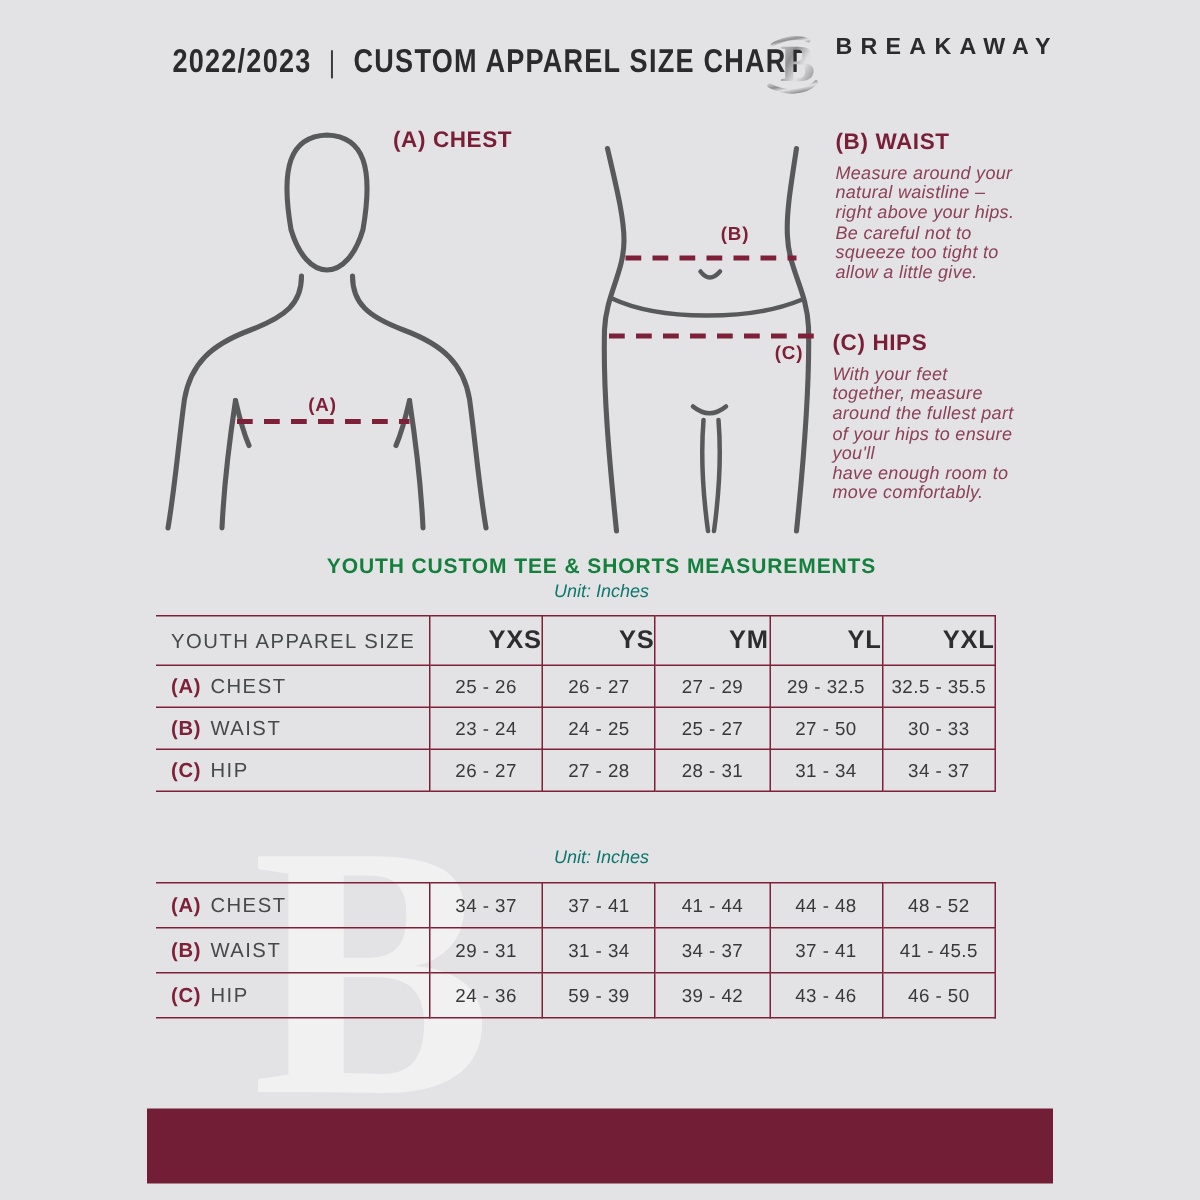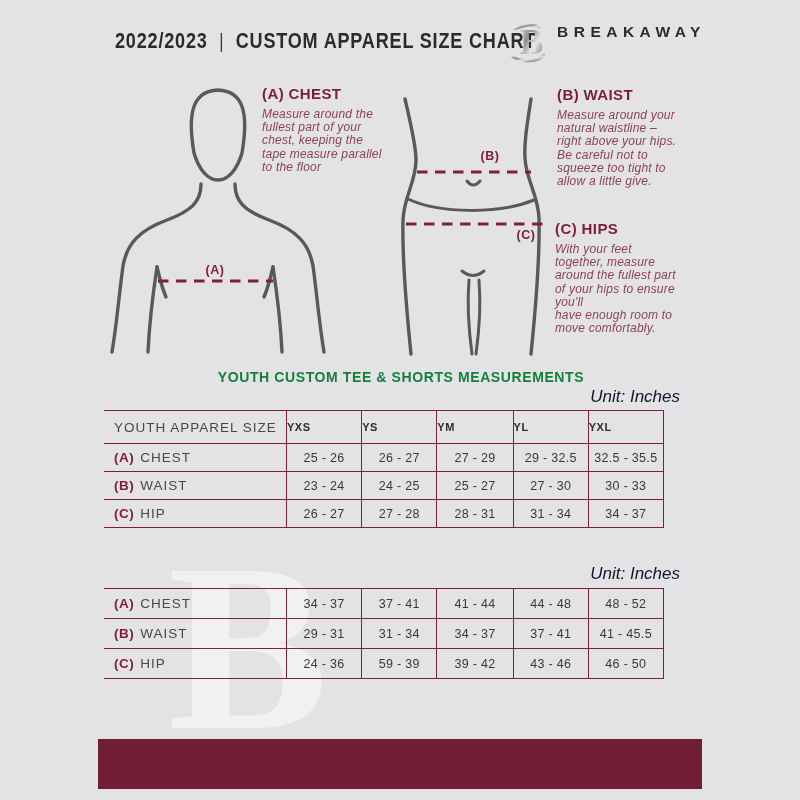--- a/index.html
+++ b/index.html
@@ -42,37 +42,37 @@
   }
   .gh-chest{ left:262px; top:85px; }   .gb-chest{ left:262px; top:108px; }
   .gh-waist{ left:557px; top:86px; }   .gb-waist{ left:557px; top:109px; }
   .gh-hips{  left:555px; top:220px; }  .gb-hips{  left:555px; top:243px; }
   
   .sec-title{
     position:absolute; left:122px; width:558px; text-align:center;
     font-size:14px; font-weight:bold; color:#15803d; letter-spacing:0.6px;
   }
   .sec-unit{
-    position:absolute; left:122px; width:558px; text-align:right;
-    font-size:17px; font-style:italic; color:#0f172a;
+    position:absolute; left:122px; width:558px; text-align:center;
+    font-size:12px; font-style:italic; color:#0f766e;
   }
   .youth-title{ top:369px; } .youth-unit{ top:387px; }
   .adult-title{ top:546px; } .adult-unit{ top:564px; }
   
   .size-table{
     position:absolute; left:104px; border-collapse:collapse; table-layout:fixed;
     width:560px; z-index:2;
   }
   .youth-table{ top:410px; } .adult-table{ top:588px; }
   .size-table td{ border:1.8px solid #7E2038; padding:0; vertical-align:middle; }
   .size-table td:first-child{ border-left:none; }
   .youth-table tr{ height:28px; } .youth-table tr.head-row{ height:33px; }
   .adult-table tr{ height:30px; } .adult-table tr.head-row{ height:30px; }
   .label-cell{ padding-left:10px !important; font-size:13.5px; color:#47484a; letter-spacing:1px; text-align:left;}
-  .size-head{ text-align:left; font-weight:bold; font-size:11px; color:#2d2d2f; letter-spacing:0.5px;}
+  .size-head{ text-align:right; font-weight:bold; font-size:17px; color:#2d2d2f; letter-spacing:0.5px;}
   .val{ text-align:center; font-size:12.5px; color:#39393b; letter-spacing:0.3px;}
   .prefix{ font-weight:bold; color:#7E2038; margin-right:6px; letter-spacing:0.5px;}
   
   .watermark{
     position:absolute; left:168px; top:552px; z-index:1;
     font-family:"Liberation Serif", serif; font-weight:bold;
     font-size:240px; line-height:190px; color:rgba(255,255,255,0.5);
     user-select:none;
   }
   .footer-bar{
@@ -136,25 +136,20 @@
       <line x1="417" y1="172" x2="531" y2="172"></line>
       <line x1="406" y1="224" x2="545" y2="224"></line>
     </g>
   </svg>
 
   <span class="marker marker-a">(A)</span>
   <span class="marker marker-b">(B)</span>
   <span class="marker marker-c">(C)</span>
 
   <div class="guide-h gh-chest">(A) CHEST</div>
-  <div class="guide-b gb-chest">Measure around the
-fullest part of your
-chest, keeping the
-tape measure parallel
-to the floor</div>
   <div class="guide-h gh-waist">(B) WAIST</div>
   <div class="guide-b gb-waist">Measure around your
 natural waistline –
 right above your hips.
 Be careful not to
 squeeze too tight to
 allow a little give.</div>
   <div class="guide-h gh-hips">(C) HIPS</div>
   <div class="guide-b gb-hips">With your feet
 together, measure
@@ -193,21 +188,21 @@
       <td class="val">26 - 27</td>
       <td class="val">27 - 29</td>
       <td class="val">29 - 32.5</td>
       <td class="val">32.5 - 35.5</td>
     </tr>
     <tr>
       <td class="label-cell"><span class="prefix">(B)</span><span>WAIST</span></td>
       <td class="val">23 - 24</td>
       <td class="val">24 - 25</td>
       <td class="val">25 - 27</td>
-      <td class="val">27 - 30</td>
+      <td class="val">27 - 50</td>
       <td class="val">30 - 33</td>
     </tr>
     <tr>
       <td class="label-cell"><span class="prefix">(C)</span><span>HIP</span></td>
       <td class="val">26 - 27</td>
       <td class="val">27 - 28</td>
       <td class="val">28 - 31</td>
       <td class="val">31 - 34</td>
       <td class="val">34 - 37</td>
     </tr>

